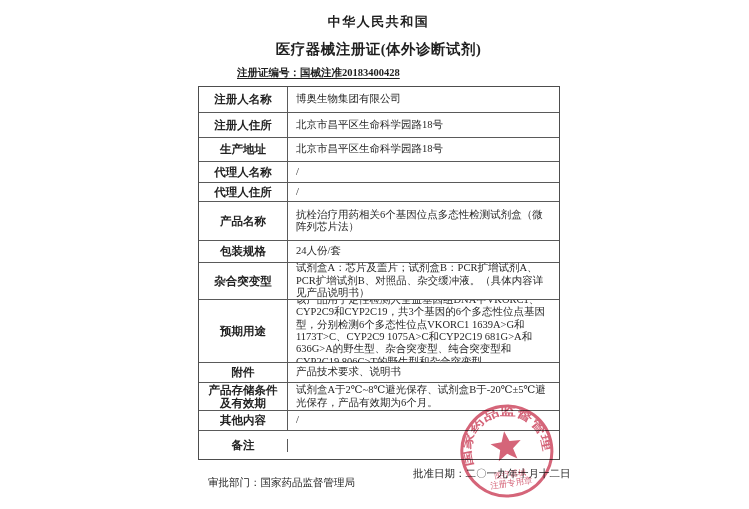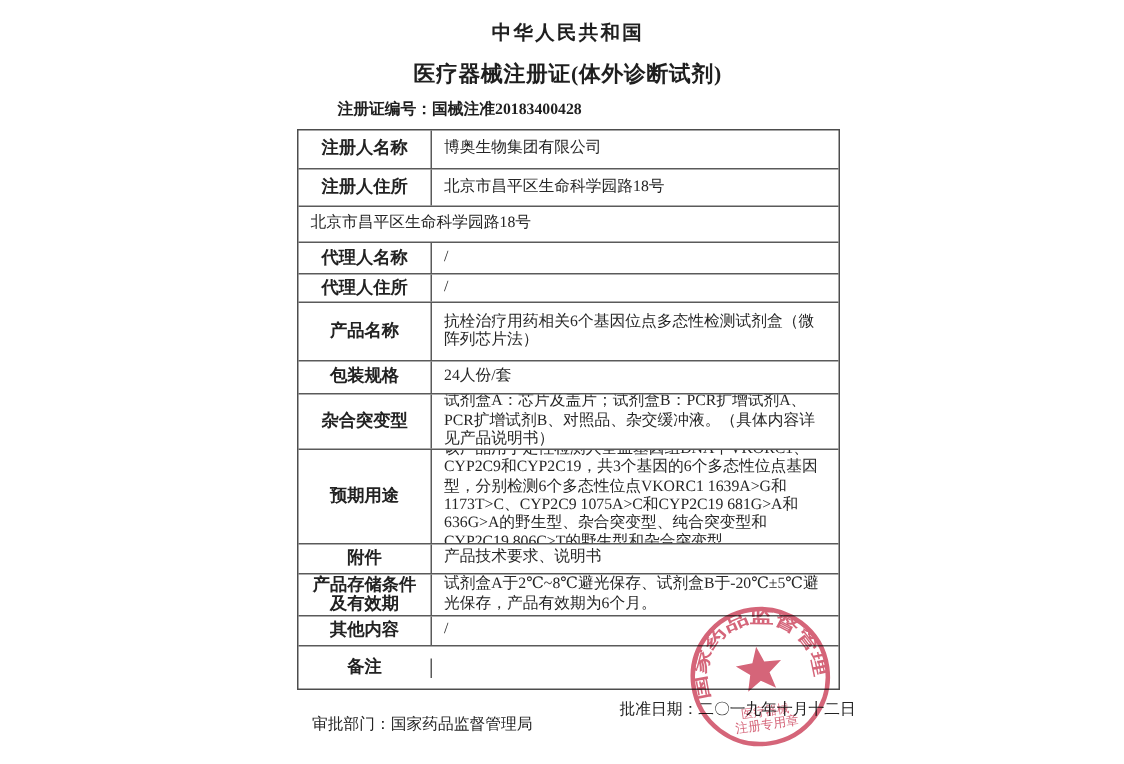--- a/index.html
+++ b/index.html
@@ -13,23 +13,23 @@
   }
   .title1 {
     position:absolute; left:4px; top:13px; width:749px;
     text-align:center; font-size:13px; font-weight:bold; letter-spacing:1.5px;
   }
   .title2 {
     position:absolute; left:4px; top:40px; width:749px;
     text-align:center; font-size:14.5px; font-weight:bold; letter-spacing:0.5px;
   }
   .regline {
-    position:absolute; left:225px; top:66px;
+    position:absolute; left:237px; top:66px;
     font-size:10.5px; font-weight:bold;
-    text-underline-offset:2px;
+    text-decoration:underline; text-underline-offset:2px;
   }
   .cert-table {
     position:absolute; left:198px; top:86px; width:362px;
     border:1.5px solid #4d4d4d; box-sizing:border-box;
     background:#fff;
   }
   .trow { display:flex; border-bottom:1px solid #5a5a5a; box-sizing:border-box; }
   .trow:last-child { border-bottom:none;align-items:center; }
   .cl {
     flex:0 0 89px; width:89px; box-sizing:border-box;
@@ -68,20 +68,21 @@
 <div class="cert-table">
   <div class="trow" style="height:26px">
       <div class="cl">注册人名称</div>
       <div class="cv">博奥生物集团有限公司</div>
     </div>
   <div class="trow" style="height:25px">
       <div class="cl">注册人住所</div>
       <div class="cv">北京市昌平区生命科学园路18号</div>
     </div>
   <div class="trow" style="height:24px">
+      <div class="cl">生产地址</div>
       <div class="cv">北京市昌平区生命科学园路18号</div>
     </div>
   <div class="trow" style="height:21px">
       <div class="cl">代理人名称</div>
       <div class="cv">/</div>
     </div>
   <div class="trow" style="height:19px">
       <div class="cl">代理人住所</div>
       <div class="cv">/</div>
     </div>

